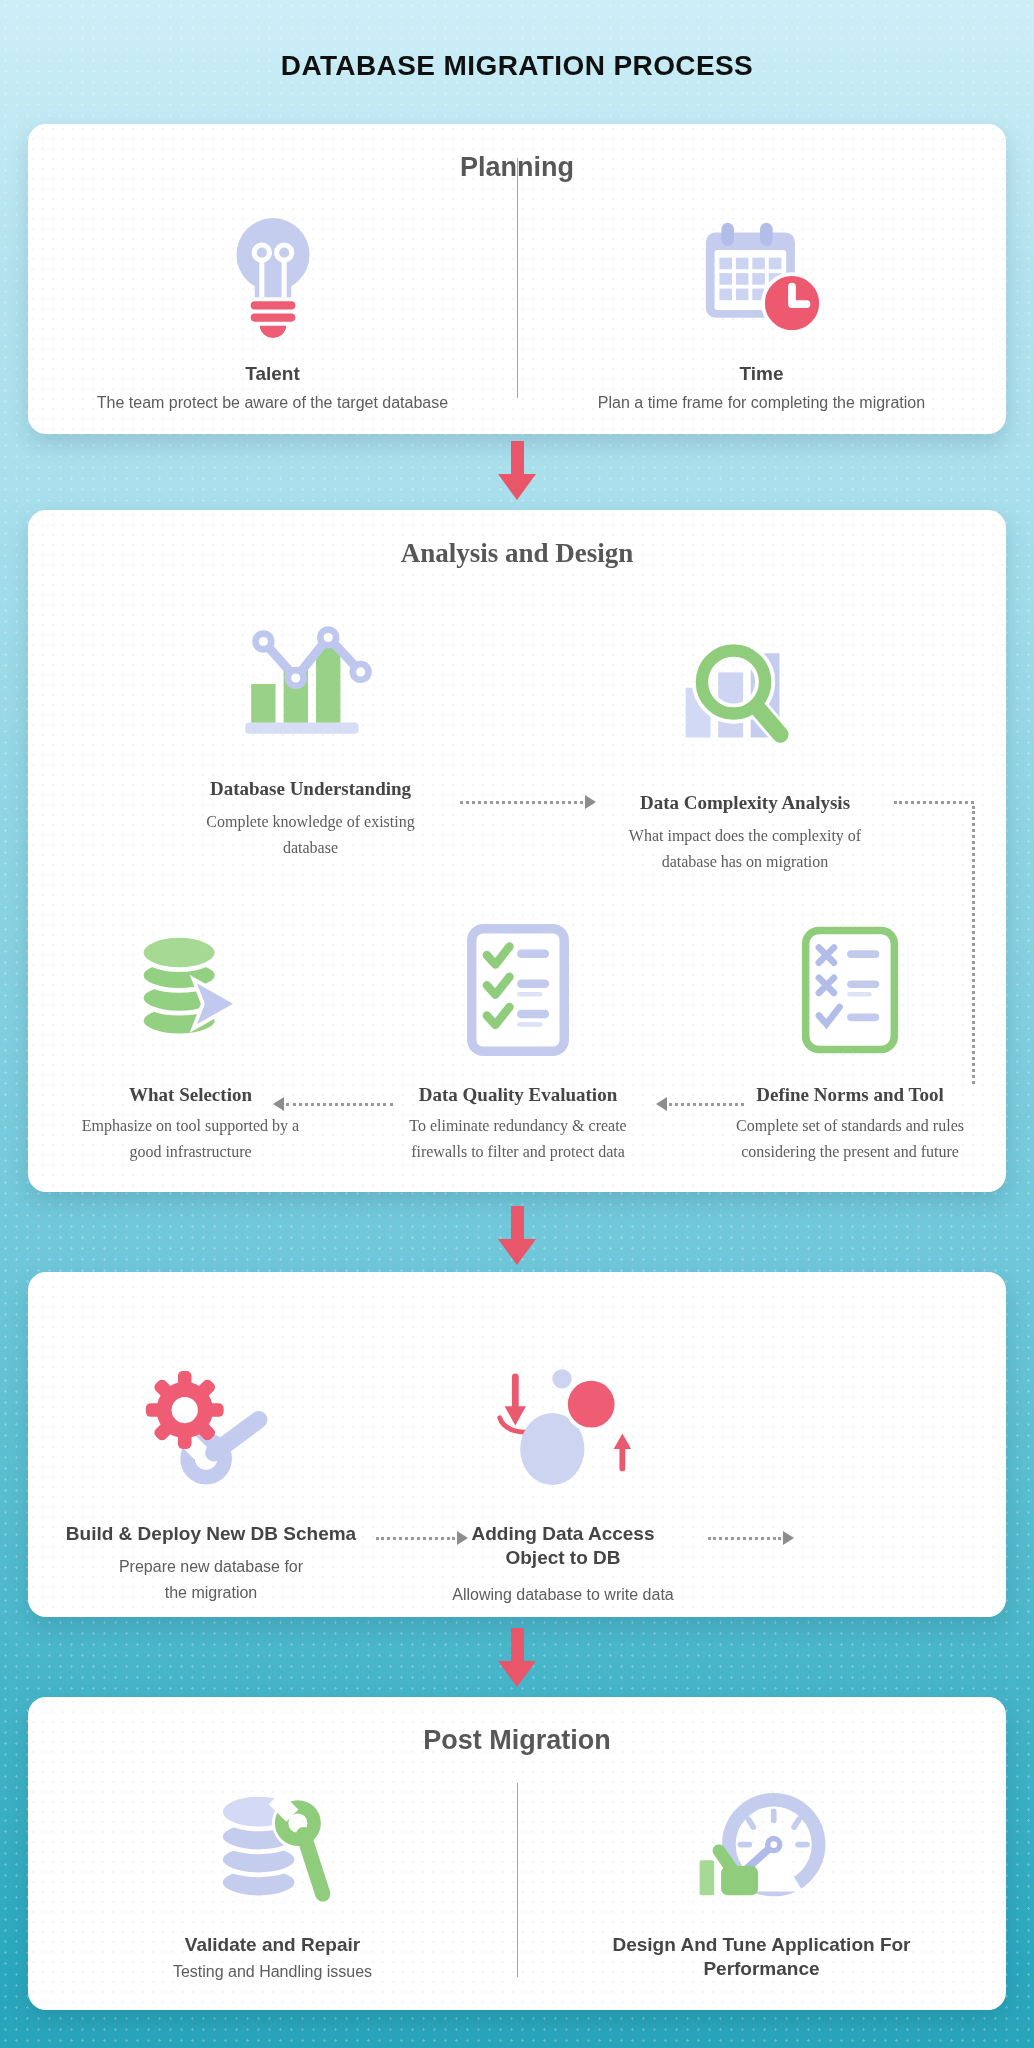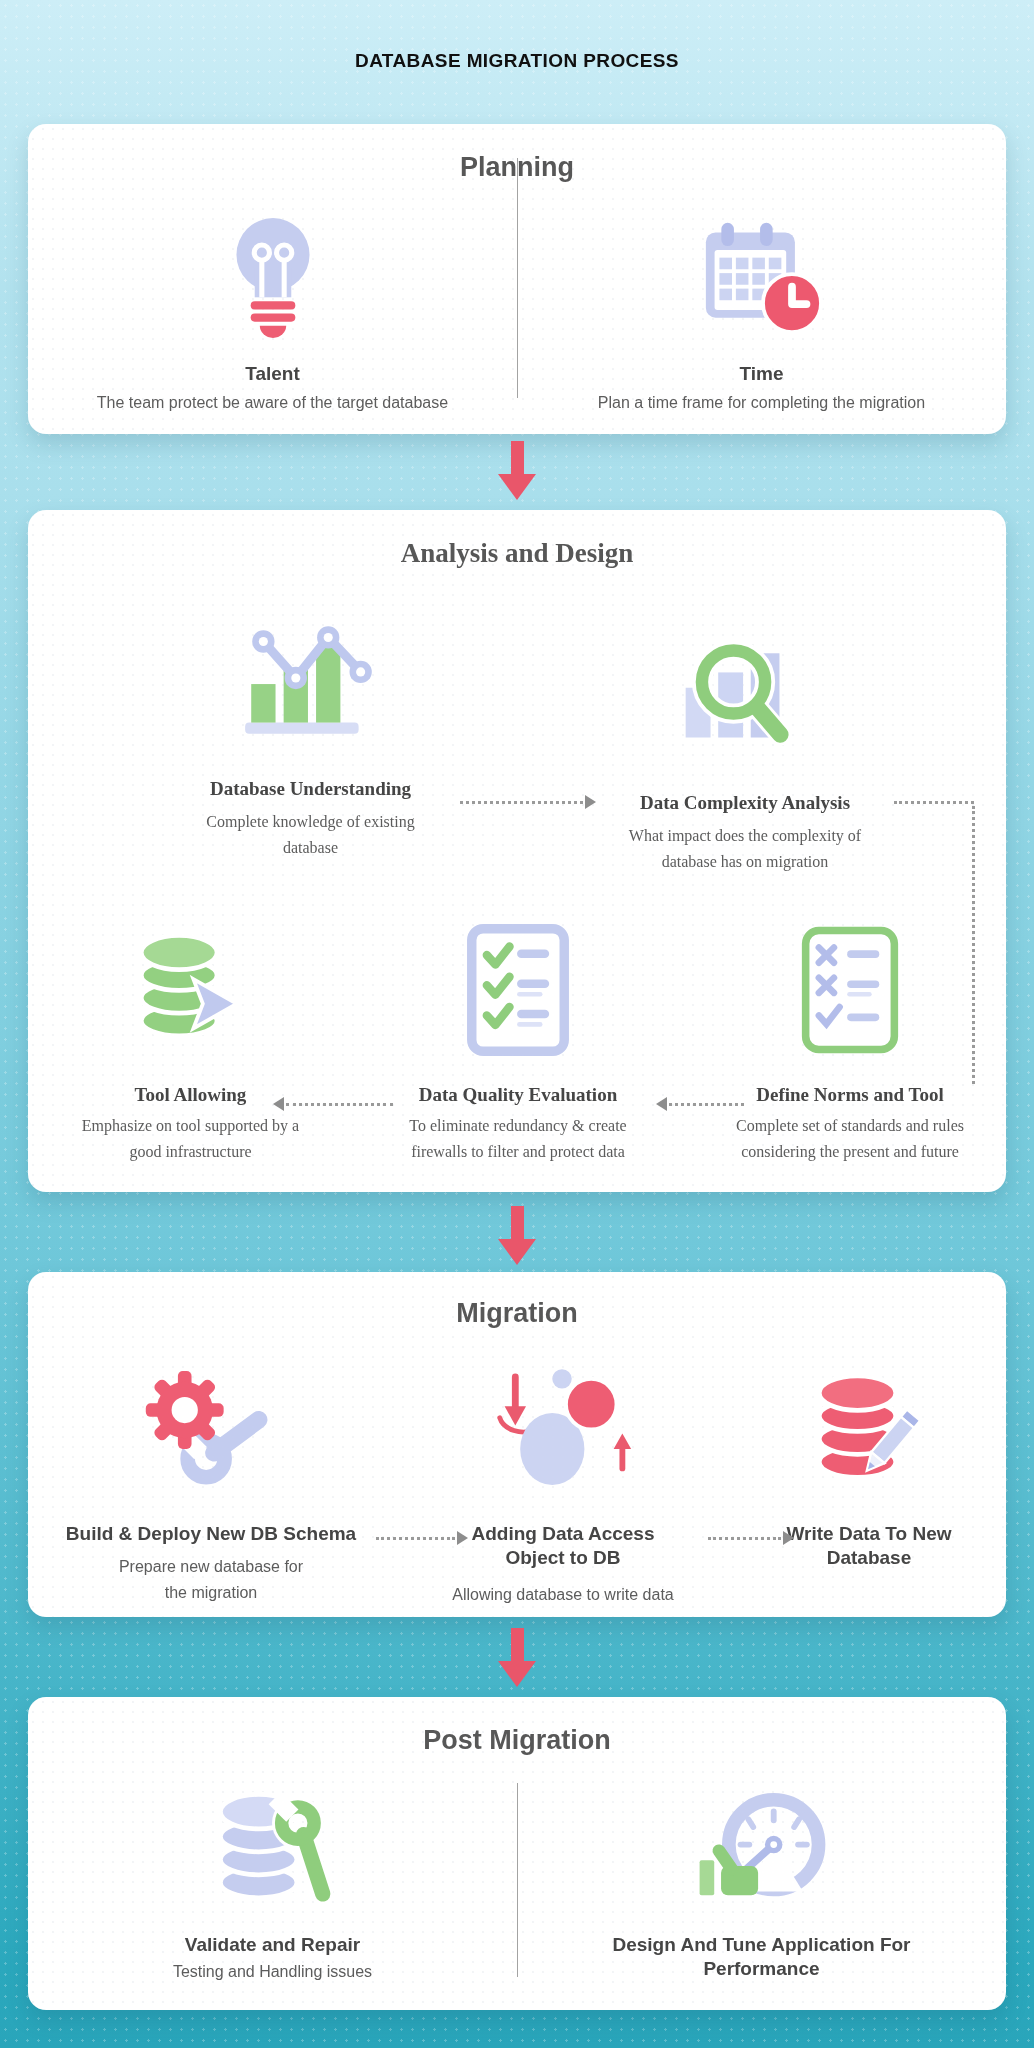--- a/index.html
+++ b/index.html
@@ -3,21 +3,21 @@
 <meta charset="utf-8">
 <style>
   html,body{margin:0;padding:0;}
   body{font-family:"Liberation Sans","DejaVu Sans",sans-serif;}
   .stage{position:relative;width:1034px;height:2048px;overflow:hidden;
     background:linear-gradient(180deg,#cdeef7 0%,#b2e2ee 14%,#a9dfec 24%,#6ec7d9 62%,#2ba8bd 96%,#29a5ba 100%);}
   .stage::before{content:"";position:absolute;inset:0;
     background-image:radial-gradient(rgba(255,255,255,.25) 1.1px,transparent 1.3px);
     background-size:11px 11px;pointer-events:none;}
   .main-title{position:absolute;top:50px;left:0;width:100%;text-align:center;
-    font-size:19px;font-weight:800;letter-spacing:.4px;color:#101010;}
+    font-size:28px;font-weight:800;letter-spacing:.4px;color:#101010;}
   .card{position:absolute;left:28px;width:978px;background:#ffffff;border-radius:18px;
     box-shadow:0 10px 22px rgba(20,80,100,.18);
     background-image:radial-gradient(rgba(176,189,205,.16) 1.1px,transparent 1.3px);
     background-size:10px 10px;}
   .card-heading{margin:0;text-align:center;font-size:27px;line-height:34px;font-weight:700;color:#575757;}
   .cols{display:flex;}
   .col{flex:1;display:flex;flex-direction:column;align-items:center;text-align:center;}
   .icon-box{display:flex;align-items:center;justify-content:center;}
   .step-label{font-size:19px;line-height:24px;font-weight:700;color:#454545;}
   .step-desc{font-size:16px;line-height:26px;color:#5c5c5c;margin-left:auto;margin-right:auto;}
@@ -152,21 +152,21 @@
     <div class="a-item" style="left:20px;top:402px;width:285px;">
       <div class="icon-box" style="height:155px;">
         <svg width="128" height="128" viewBox="0 0 135 135">
           <ellipse cx="55" cy="100" rx="40" ry="16" fill="#93d081" stroke="#ffffff" stroke-width="5"></ellipse>
           <ellipse cx="55" cy="76" rx="40" ry="16" fill="#93d081" stroke="#ffffff" stroke-width="5"></ellipse>
           <ellipse cx="55" cy="52" rx="40" ry="16" fill="#93d081" stroke="#ffffff" stroke-width="5"></ellipse>
           <ellipse cx="55" cy="28" rx="40" ry="18" fill="#a5d994" stroke="#ffffff" stroke-width="5"></ellipse>
           <path d="M70 56 L116 82 L70 108 L80 82 Z" fill="#c0c9ee" stroke="#ffffff" stroke-width="4"></path>
         </svg>
       </div>
-      <div class="step-label" style="margin-top:16px;">Tool Allowing</div>
+      <div class="step-label" style="margin-top:16px;">What Selection</div>
       <div class="step-desc" style="margin-top:6px;max-width:250px;">Emphasize on tool supported by a good infrastructure</div>
     </div>
 
     <div class="a-item" style="left:345px;top:402px;width:290px;">
       <div class="icon-box" style="height:155px;">
         <svg width="112" height="134" viewBox="0 0 118 142">
           <rect x="10" y="6" width="98" height="130" rx="12" fill="#ffffff" stroke="#c2cbee" stroke-width="10"></rect>
           <g stroke="#8fcd7d" stroke-width="9" fill="none" stroke-linecap="round" stroke-linejoin="round">
             <path d="M26 34 l9 10 l15 -19"></path>
               <path d="M26 66 l9 10 l15 -19"></path>
@@ -219,21 +219,20 @@
         <div class="dots"></div>
     </div>
   </div>
 
   <div class="flow-arrow" style="top:1206px;">
     <div class="flow-shaft"></div>
       <div class="flow-head"></div>
   </div>
 
   <div class="card" style="top:1272px;height:345px;padding-top:24px;box-sizing:border-box;">
-    <h2 class="card-heading">Migration</h2>
 
     <div class="m-item" style="left:28px;top:78px;width:310px;">
       <div class="icon-box" style="height:158px;">
         <svg width="146" height="132" viewBox="0 0 150 135">
           <path d="M78 92 L124 58" stroke="#c3ccef" stroke-width="18" stroke-linecap="round"></path>
           <circle cx="70" cy="98" r="19" fill="none" stroke="#c3ccef" stroke-width="15"></circle>
           <rect x="42" y="74" width="26" height="18" fill="#ffffff" transform="rotate(45 55 83)"></rect>
           <g fill="#ee5d73">
             <rect x="41" y="8" width="14" height="80" rx="5"></rect>
             <rect x="41" y="8" width="14" height="80" rx="5" transform="rotate(45 48 48)"></rect>
@@ -258,37 +257,20 @@
           <circle cx="104" cy="42" r="26" fill="#ee5d73" stroke="#ffffff" stroke-width="4"></circle>
           <circle cx="74" cy="16" r="10" fill="#ccd4f2"></circle>
           <path d="M136 108 v-20" stroke="#ea5a6e" stroke-width="6" stroke-linecap="round"></path>
           <path d="M127 88 h18 l-9 -16 z" fill="#ea5a6e"></path>
         </svg>
       </div>
       <div class="step-label" style="margin-top:14px;max-width:210px;margin-left:auto;margin-right:auto;">Adding Data Access Object to DB</div>
       <div class="step-desc" style="margin-top:12px;max-width:260px;">Allowing database to write data</div>
     </div>
 
-    <div class="m-item" style="left:712px;top:78px;width:258px;">
-      <div class="icon-box" style="height:158px;">
-        <svg width="134" height="130" viewBox="0 0 140 135">
-          <ellipse cx="58" cy="102" rx="40" ry="16" fill="#ee5d73" stroke="#ffffff" stroke-width="5"></ellipse>
-          <ellipse cx="58" cy="78" rx="40" ry="16" fill="#ee5d73" stroke="#ffffff" stroke-width="5"></ellipse>
-          <ellipse cx="58" cy="54" rx="40" ry="16" fill="#ee5d73" stroke="#ffffff" stroke-width="5"></ellipse>
-          <ellipse cx="58" cy="30" rx="40" ry="18" fill="#f26e80" stroke="#ffffff" stroke-width="5"></ellipse>
-          <g transform="translate(114,56) rotate(40)">
-            <rect x="-9" y="-4" width="18" height="10" fill="#aab6e8" stroke="#ffffff" stroke-width="2.5"></rect>
-            <rect x="-9" y="6" width="18" height="48" fill="#ccd4f2" stroke="#ffffff" stroke-width="2.5"></rect>
-            <path d="M-9 54 L0 72 L9 54 Z" fill="#eef1fb" stroke="#ffffff" stroke-width="2.5"></path>
-            <path d="M-3.5 63 L0 70 L3.5 63 Z" fill="#aab6e8"></path>
-          </g>
-        </svg>
-      </div>
-      <div class="step-label" style="margin-top:14px;max-width:180px;margin-left:auto;margin-right:auto;">Write Data To New Database</div>
-    </div>
 
     <div class="connector" style="left:348px;top:259px;width:92px;">
       <div class="dots"></div>
         <span class="tri-r"></span>
     </div>
     <div class="connector" style="left:680px;top:259px;width:86px;">
       <div class="dots"></div>
         <span class="tri-r"></span>
     </div>
   </div>

